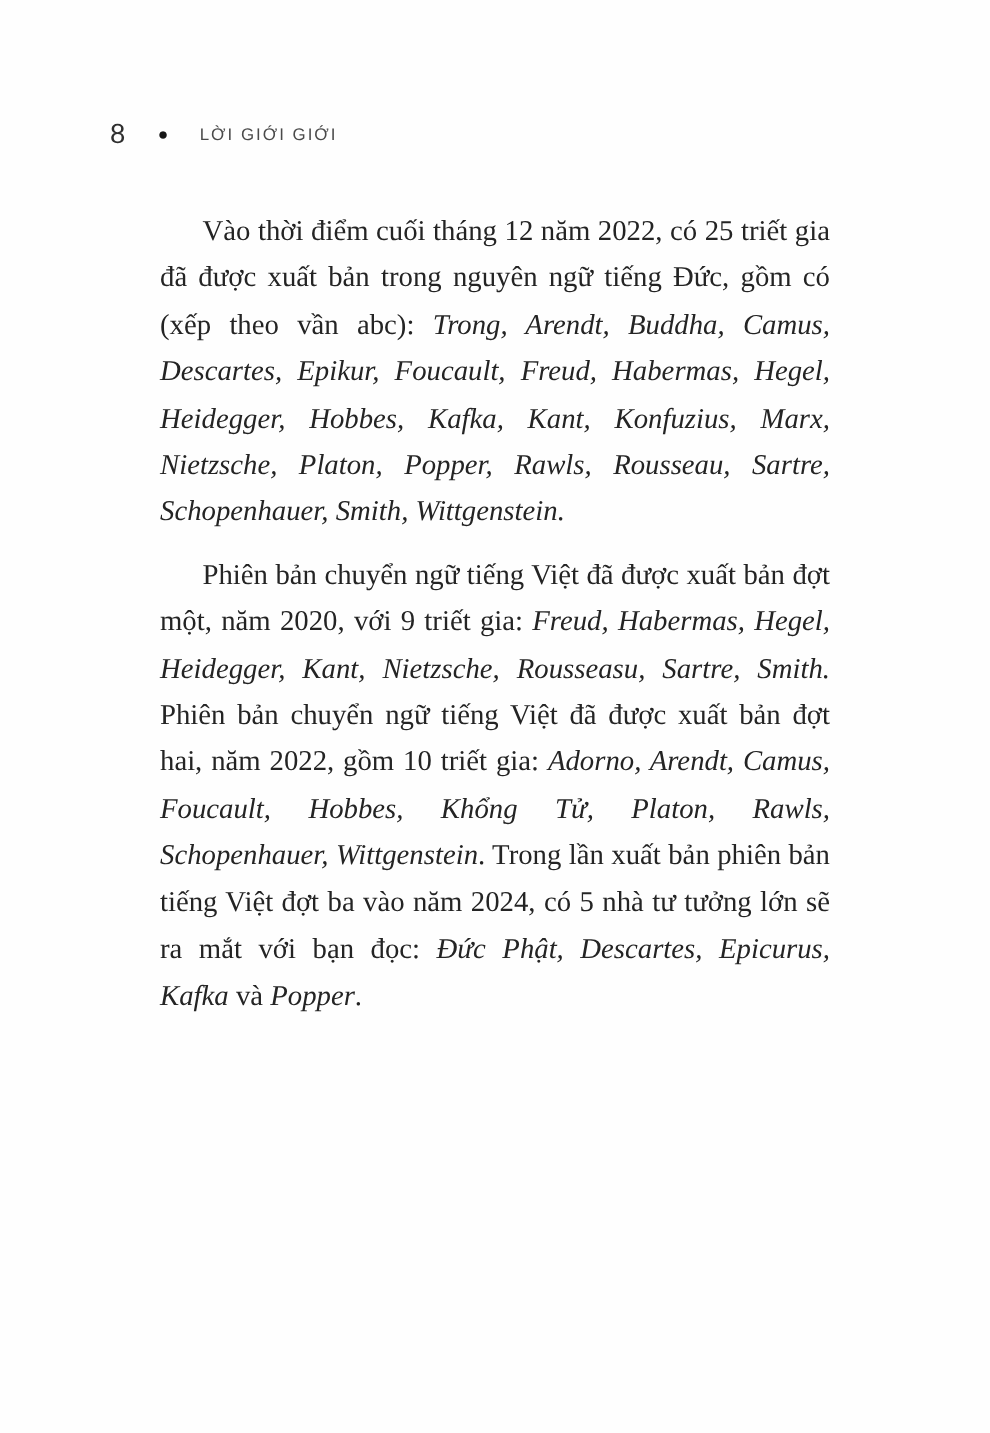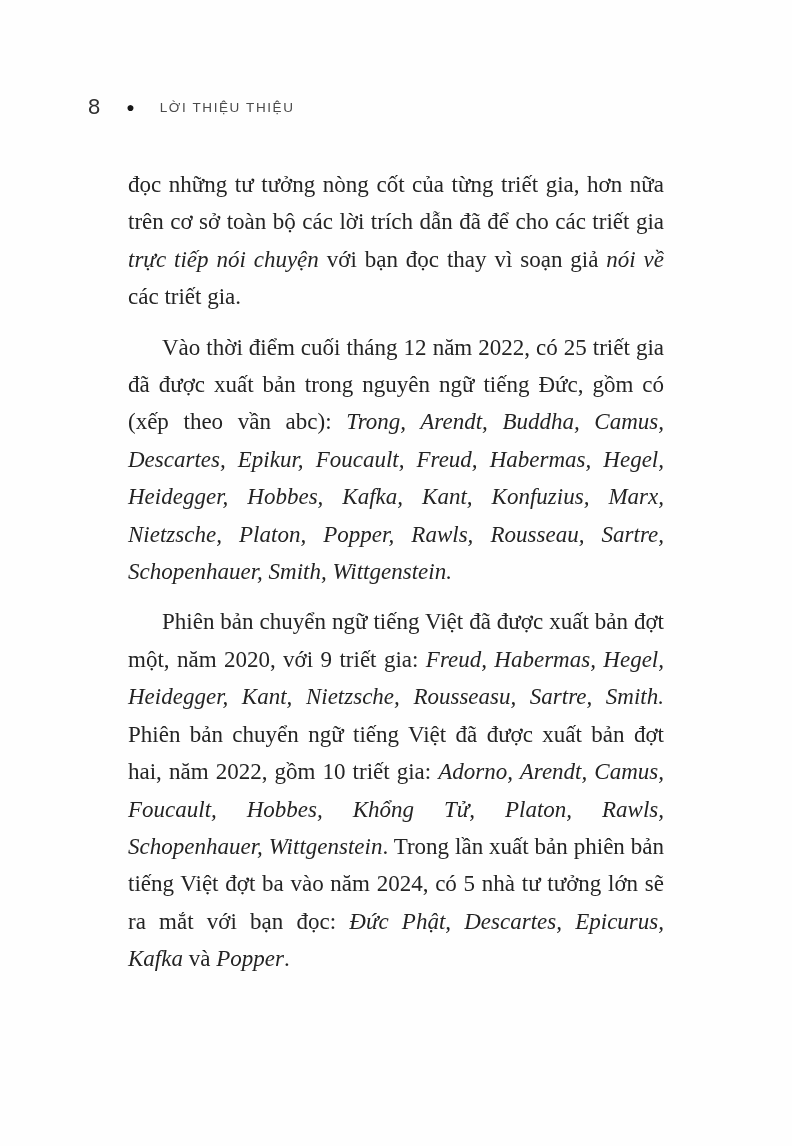--- a/index.html
+++ b/index.html
@@ -63,21 +63,20 @@
     font-style: italic;
   }
 </style>
 </head>
 <body>
 
 <div class="page">
   <header class="running-header">
     <span class="page-num">8</span>
     <span class="dot">●</span>
-    <span class="running-head">LỜI THIỆU THIỆU</span>
+    <span class="running-head">LỜI GIỚI GIỚI</span>
   </header>
 
   <main class="text-block" id="text-block">
-      <p class="para"><span>đọc những tư tưởng nòng cốt của từng triết gia, hơn nữa trên cơ sở toàn bộ các lời trích dẫn đã để cho các triết gia </span><i>trực tiếp nói chuyện</i><span> với bạn đọc thay vì soạn giả </span><i>nói về</i><span> các triết gia.</span></p>
       <p class="para indent"><span>Vào thời điểm cuối tháng 12 năm 2022, có 25 triết gia đã được xuất bản trong nguyên ngữ tiếng Đức, gồm có (xếp theo vần abc): </span><i>Trong, Arendt, Buddha, Camus, Descartes, Epikur, Foucault, Freud, Habermas, Hegel, Heidegger, Hobbes, Kafka, Kant, Konfuzius, Marx, Nietzsche, Platon, Popper, Rawls, Rousseau, Sartre, Schopenhauer, Smith, Wittgenstein.</i></p>
       <p class="para indent"><span>Phiên bản chuyển ngữ tiếng Việt đã được xuất bản đợt một, năm 2020, với 9 triết gia: </span><i>Freud, Habermas, Hegel, Heidegger, Kant, Nietzsche, Rousseasu, Sartre, Smith.</i><span> Phiên bản chuyển ngữ tiếng Việt đã được xuất bản đợt hai, năm 2022, gồm 10 triết gia: </span><i>Adorno, Arendt, Camus, Foucault, Hobbes, Khổng Tử, Platon, Rawls, Schopenhauer, Wittgenstein</i><span>. Trong lần xuất bản phiên bản tiếng Việt đợt ba vào năm 2024, có 5 nhà tư tưởng lớn sẽ ra mắt với bạn đọc: </span><i>Đức Phật, Descartes, Epicurus, Kafka</i><span> và </span><i>Popper</i><span>.</span></p>
     </main>
 </div>
 
 </body></html>

